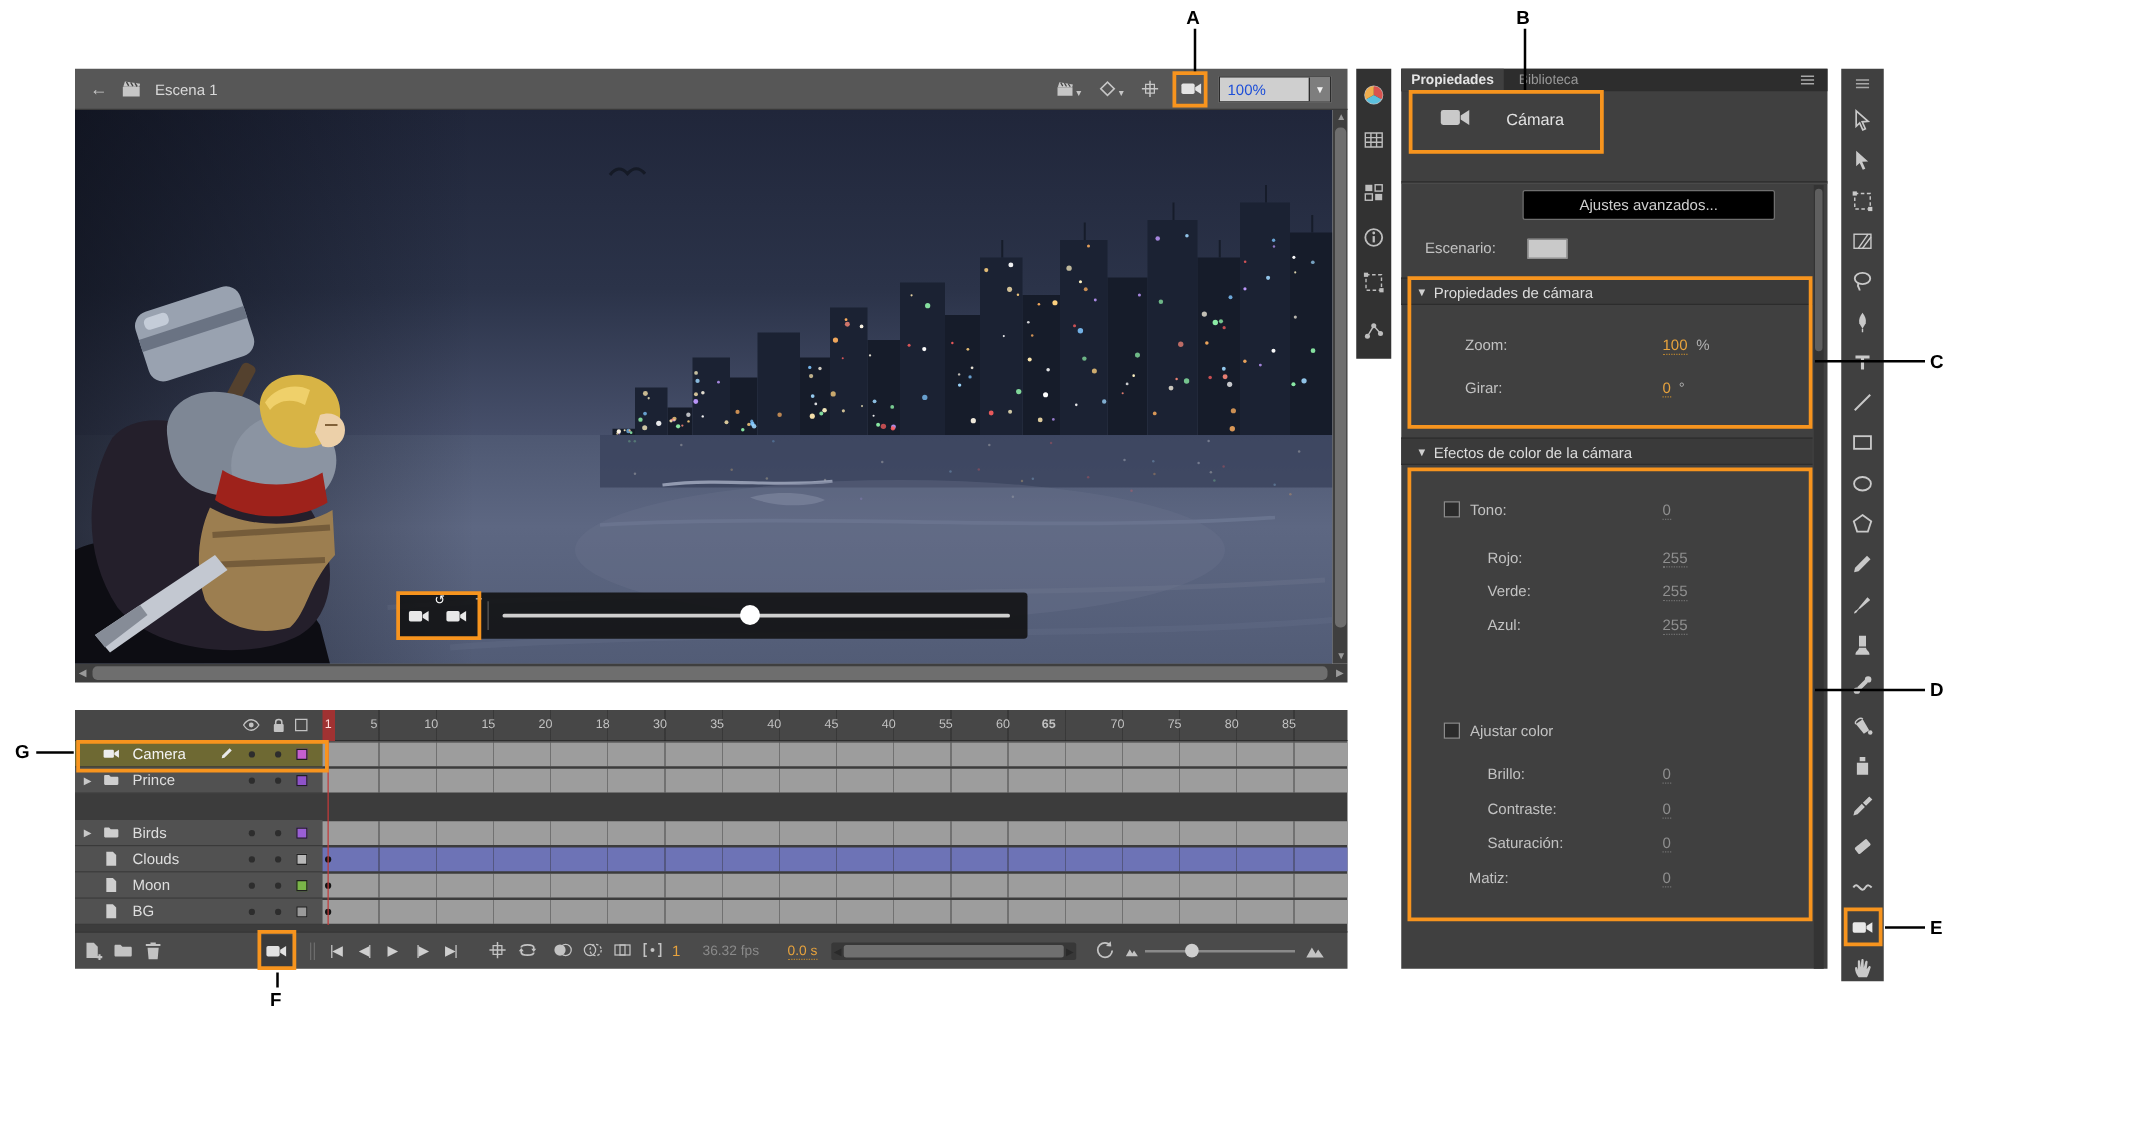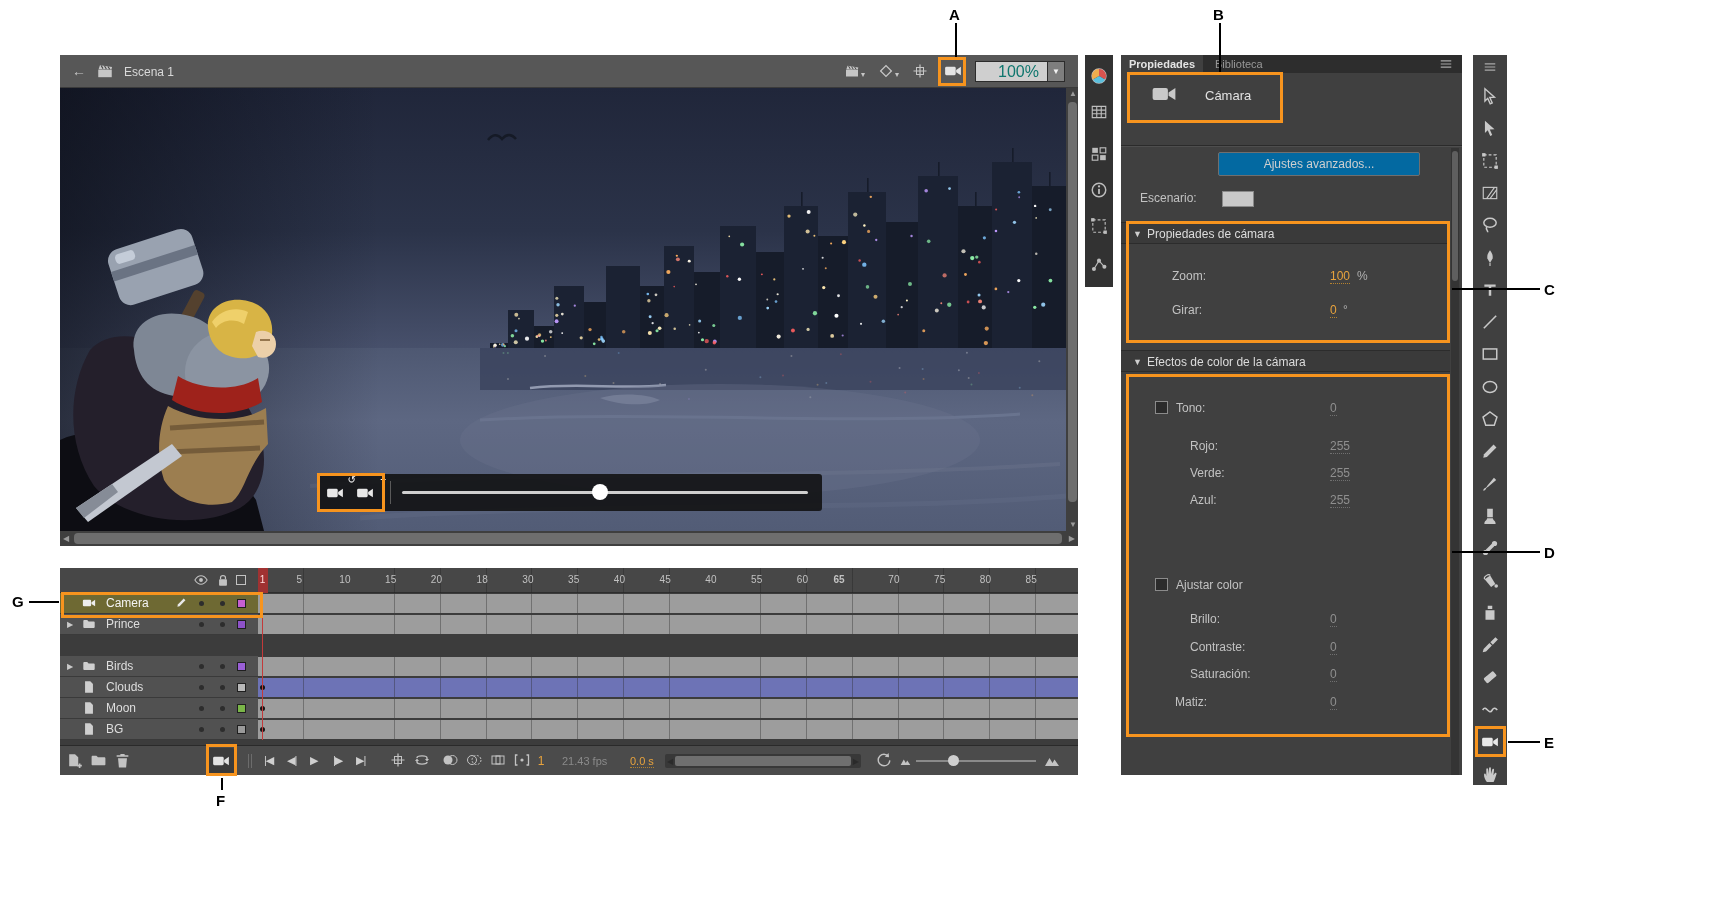--- a/index.html
+++ b/index.html
@@ -9,21 +9,21 @@
 
 .clabel{position:absolute;z-index:60;font:bold 15px "Liberation Sans",sans-serif;color:#000}
 .cline{position:absolute;z-index:55;background:#000}
 .obox{position:absolute;z-index:45;border:3px solid #f7941e;pointer-events:none}
 
 .stage-header{position:absolute;left:60px;top:55px;width:1018px;height:33px;background:#575757;border-bottom:1px solid #3a3a3a}
 .sh-ic{position:absolute;color:#c6c6c6}
 .scene-name{position:absolute;left:64px;top:10px;font-size:12px;color:#d9d9d9}
 .ddtri{position:absolute;font-size:8px;color:#c6c6c6}
 .zoomdd{position:absolute;left:915px;top:6px;width:90px;height:21px;background:#cfcfcf;border:1px solid #2c2c2c;display:flex;align-items:center}
-.zoomdd .ztext{flex:1;padding-left:22px;font-size:16px;color:#0f766e}
+.zoomdd .ztext{flex:1;padding-left:6px;font-size:12px;color:#1d4ed8}
 .zoomdd .zarr{width:17px;height:100%;background:#7e7e7e;color:#f2f2f2;font-size:8px;display:flex;align-items:center;justify-content:center;border-left:1px solid #2c2c2c}
 .canvas{position:absolute;left:60px;top:88px;width:1006px;height:443px;background:#323a4e;overflow:hidden}
 .vscroll{position:absolute;left:1066px;top:88px;width:12px;height:443px;background:#3f3f3f}
 .hscroll{position:absolute;left:60px;top:531px;width:1018px;height:15px;background:#3f3f3f}
 .sthumb{position:absolute;background:#6e6e6e;border-radius:4px}
 .sarrow{position:absolute;color:#9a9a9a;font-size:8px;line-height:1}
 
 .cam-overlay{position:absolute;left:318px;top:474px;width:504px;height:37px;background:rgba(16,16,16,.88);border-radius:3px;z-index:10}
 .cov-btn{position:absolute;top:6px;width:26px;height:25px;color:#e8e8e8}
 .cov-badge{position:absolute;right:-4px;top:-6px;font-size:10px;color:#fff}
@@ -78,21 +78,21 @@
 
 .props{position:absolute;left:1121px;top:55px;width:341px;height:720px;background:#404040}
 .ptabs{position:absolute;left:0;top:0;width:341px;height:18px;background:#2d2d2d}
 .ptab{position:absolute;top:0;height:18px;padding:0 8px;display:flex;align-items:center;font-size:11px}
 .ptab.active{left:0;background:#404040;color:#e4e4e4;font-weight:bold}
 .ptab.inactive{left:86px;color:#989898}
 .pmenu{position:absolute;left:318px;top:2px;color:#a8a8a8}
 .phead-ic{position:absolute;left:30px;top:26px;color:#c9c9c9}
 .phead-label{position:absolute;left:84px;top:33px;font-size:13px;color:#e2e2e2}
 .pdivider{position:absolute;left:0;width:341px;height:1px;background:#2b2b2b;box-shadow:0 1px 0 #4e4e4e}
-.adv-btn{position:absolute;left:97px;top:97px;width:202px;height:24px;background:#0369a1;border:1px solid #6f6f6f;border-radius:2px;color:#cfcfcf;font-size:12px;display:flex;align-items:center;justify-content:center}
+.adv-btn{position:absolute;left:97px;top:97px;width:202px;height:24px;background:#000000;border:1px solid #6f6f6f;border-radius:2px;color:#cfcfcf;font-size:12px;display:flex;align-items:center;justify-content:center}
 .plabel{position:absolute;font-size:12px;color:#c2c2c2;white-space:nowrap}
 .sec-hdr{position:absolute;left:0;width:329px;height:22px;background:#3a3a3a;border-top:1px solid #2c2c2c;border-bottom:1px solid #2c2c2c}
 .sec-tri{position:absolute;left:12px;top:6px;font-size:9px;color:#cfcfcf}
 .sec-title{position:absolute;left:26px;top:4px;font-size:12px;color:#dcdcdc}
 .pval{position:absolute;left:209px;font-size:12px}
 .pval.hot{color:#e8a33d;border-bottom:1px dotted #b5822f}
 .pval.dim{color:#8f8f8f;border-bottom:1px dotted #707070}
 .punit{position:absolute;font-size:12px;color:#b0b0b0}
 .cb{position:absolute;left:34px;width:13px;height:13px;background:#2b2b2b;border:1px solid #8b8b8b}
 .stage-swatch{position:absolute;left:101px;top:136px;width:32px;height:16px;background:#c9c9c9;border:1px solid #8a8a8a}
@@ -741,21 +741,21 @@
     </div>
 
   <div class="tl-bottom">
     <div class="cam-btn">
         <svg width="18" height="18" viewBox="0 0 16 16">
           <use href="#s-camera"></use>
         </svg>
       </div>
     <span class="grip"></span>
     <span class="cur-frame">1</span>
-    <span class="fps">21.43 fps</span>
+    <span class="fps">36.32 fps</span>
     <span class="elapsed">0.0 s</span>
     <div class="tl-scroll">
       <span class="tl-sarr" style="left:2px;top:3px;position:absolute">◀</span>
       <div class="tl-thumb"></div>
       <span class="tl-sarr" style="right:2px;top:3px;position:absolute">▶</span>
     </div>
     <span class="bb-ic" style="left:816px">
         <svg width="16" height="16" viewBox="0 0 16 16">
           <use href="#s-reset"></use>
         </svg>

